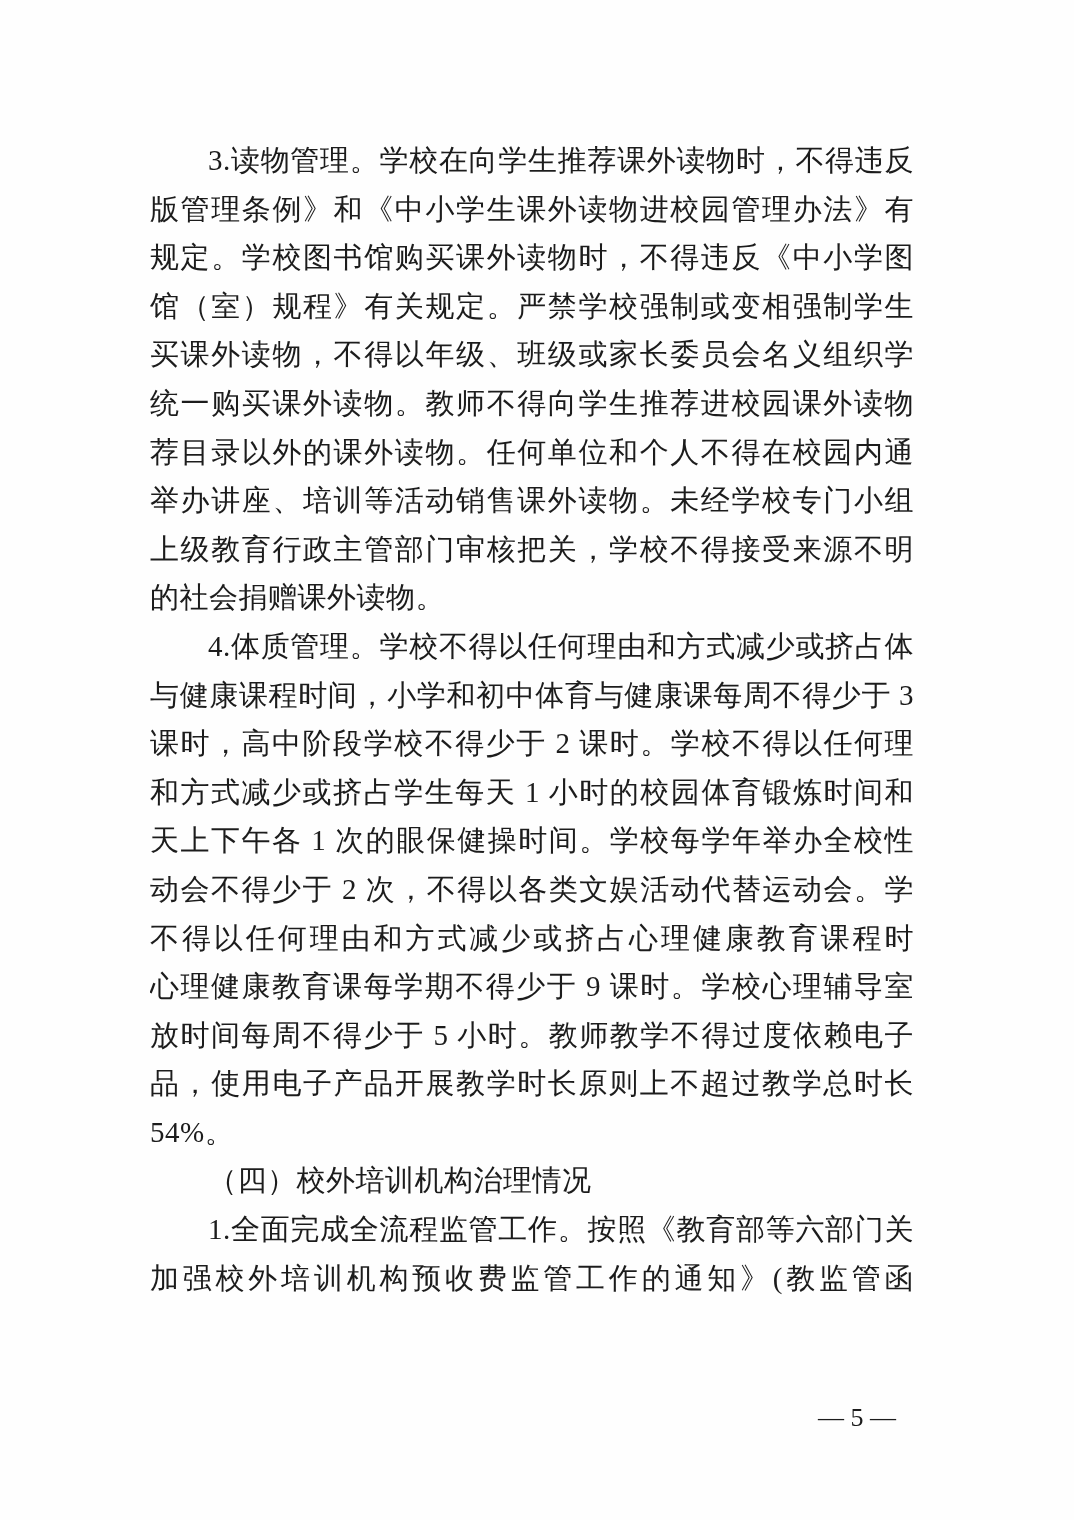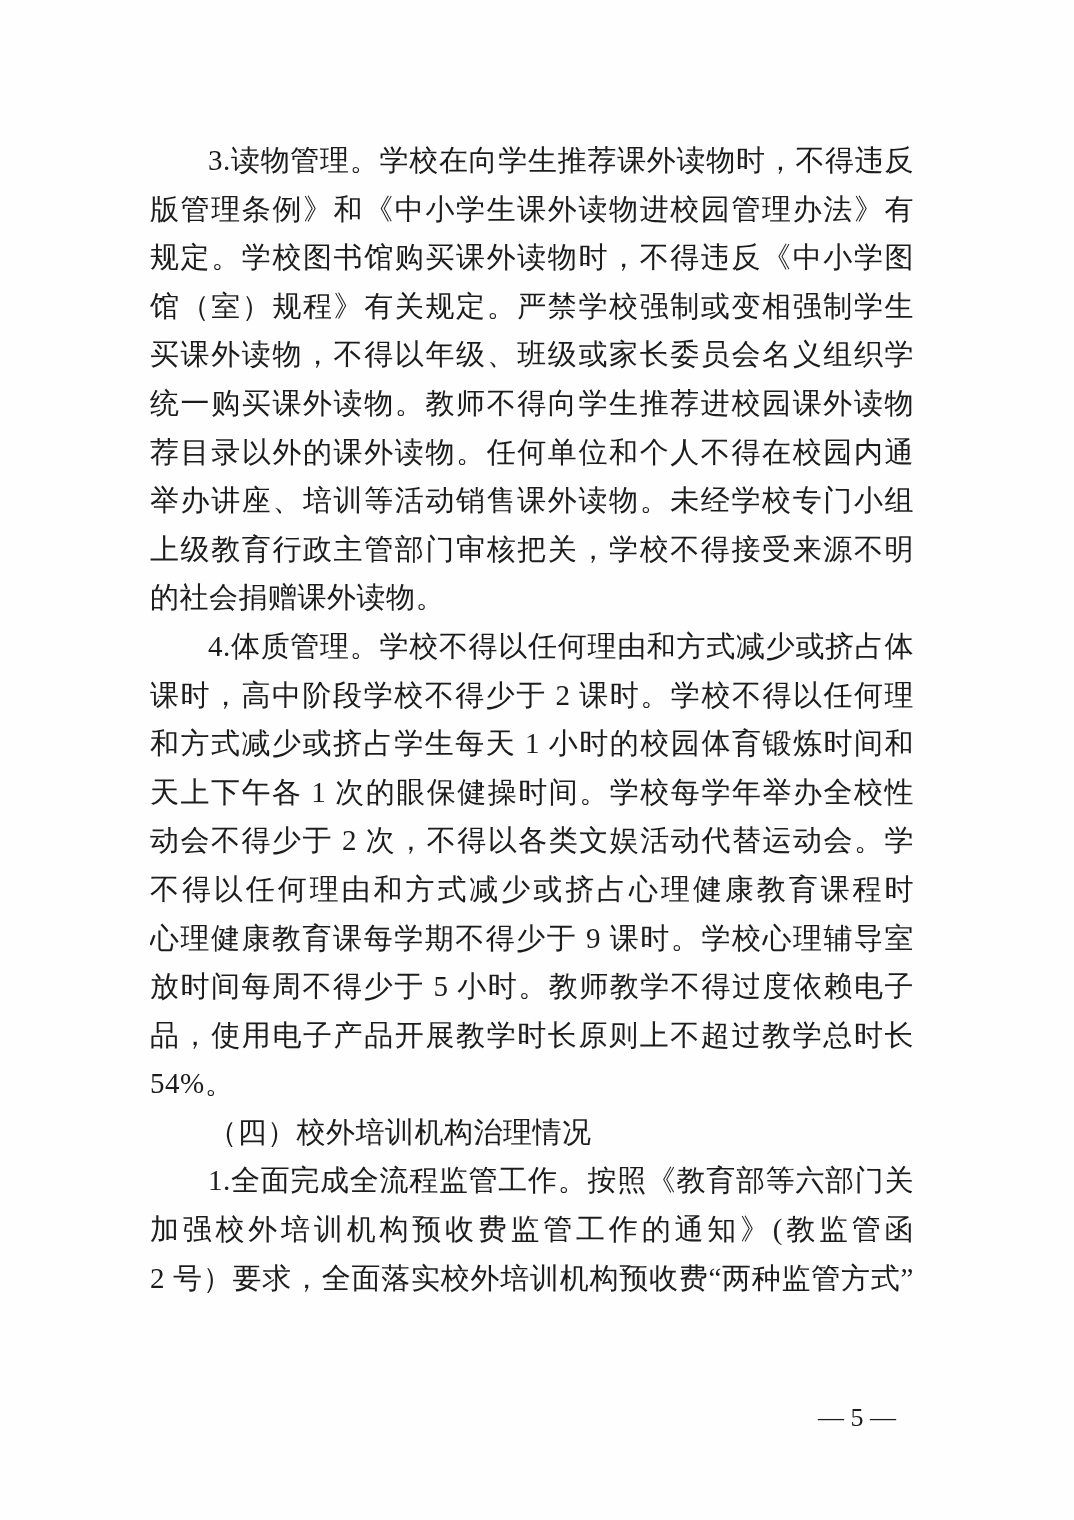--- a/index.html
+++ b/index.html
@@ -67,35 +67,35 @@
       <div class="line">买课外读物，不得以年级、班级或家长委员会名义组织学生</div>
       <div class="line">统一购买课外读物。教师不得向学生推荐进校园课外读物推</div>
       <div class="line">荐目录以外的课外读物。任何单位和个人不得在校园内通过</div>
       <div class="line">举办讲座、培训等活动销售课外读物。未经学校专门小组或</div>
       <div class="line">上级教育行政主管部门审核把关，学校不得接受来源不明确</div>
       <div class="line flow">的社会捐赠课外读物。</div>
     </div>
 
     <div class="para">
       <div class="line indent">4.体质管理。学校不得以任何理由和方式减少或挤占体育</div>
+      <div class="line">与健康课程时间，小学和初中体育与健康课每周不得少于 3</div>
       <div class="line">课时，高中阶段学校不得少于 2 课时。学校不得以任何理由</div>
       <div class="line">和方式减少或挤占学生每天 1 小时的校园体育锻炼时间和每</div>
       <div class="line">天上下午各 1 次的眼保健操时间。学校每学年举办全校性运</div>
       <div class="line">动会不得少于 2 次，不得以各类文娱活动代替运动会。学校</div>
       <div class="line">不得以任何理由和方式减少或挤占心理健康教育课程时间，</div>
       <div class="line">心理健康教育课每学期不得少于 9 课时。学校心理辅导室开</div>
       <div class="line">放时间每周不得少于 5 小时。教师教学不得过度依赖电子产</div>
       <div class="line">品，使用电子产品开展教学时长原则上不超过教学总时长的</div>
       <div class="line flow">54%。</div>
     </div>
 
     <div class="line heading indent">（四）校外培训机构治理情况</div>
 
     <div class="para">
       <div class="line indent">1.全面完成全流程监管工作。按照《教育部等六部门关于</div>
       <div class="line">加强校外培训机构预收费监管工作的通知》(教监管函〔2021〕</div>
-      <div class="line">2 号）要求，全面落实校外培训机构预收费“两种监管方式”</div>
     </div>
 
   </div>
 
   <div class="page-number">— 5 —</div>
 </div>
 
 </body></html>

